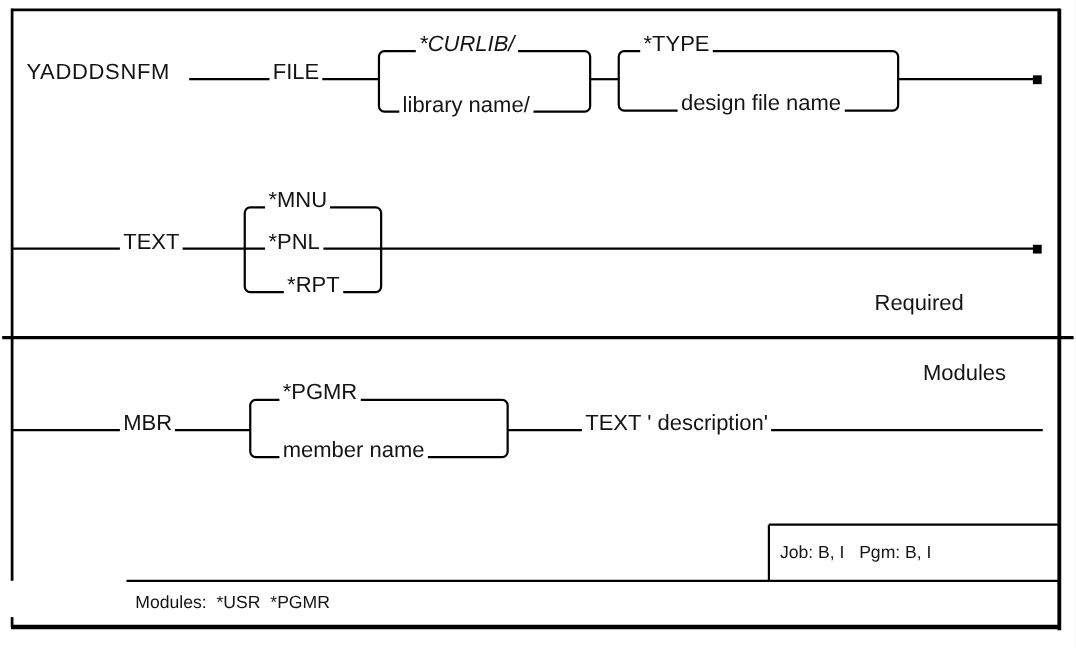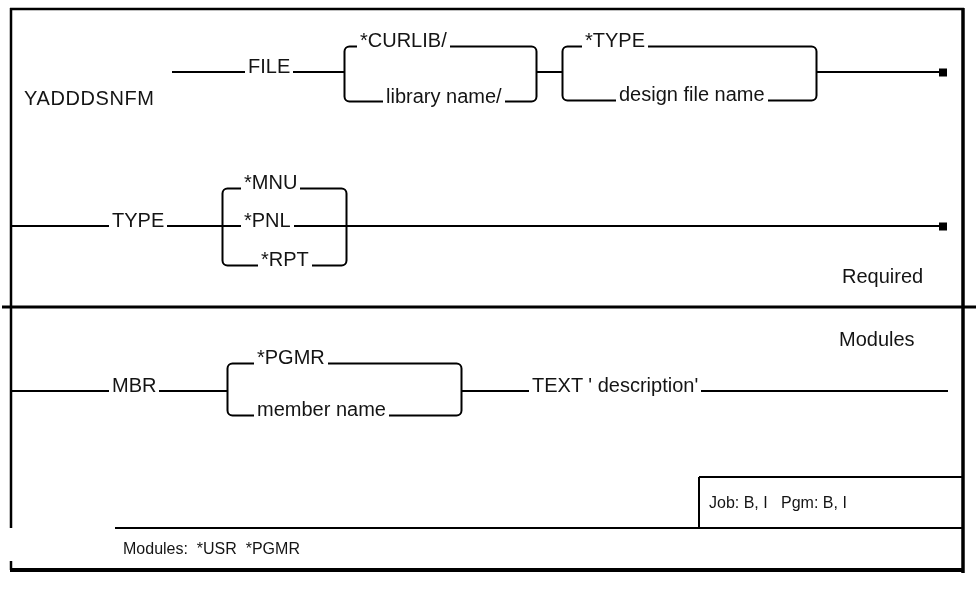--- a/index.html
+++ b/index.html
@@ -56,32 +56,32 @@
     </g>
     <rect x="939" y="222.5" width="8" height="8" fill="#000000"></rect>
 
     <g stroke="#000000" fill="none" stroke-width="2">
       <path d="M11 391 H228"></path>
       <rect x="227.5" y="363.5" width="234" height="52" rx="5"></rect>
       <path d="M461 391 H948"></path>
     </g>
   </svg>
 
-  <div class="lbl cmd" style="left:21px; top:56px;margin-top:32px;">YADDDSNFM</div>
+  <div class="lbl cmd" style="left:21px; top:56px;">YADDDSNFM</div>
   <div class="lbl" style="left:245px; top:56px;">FILE</div>
-  <div class="lbl" style="left:357px; top:30px;">*CURLIB/</div>
-  <div class="lbl" style="left:363px; top:86px;margin-left:20px;">library name/</div>
+  <div class="lbl" style="left:378px; top:30px;font-style:italic;">*CURLIB/</div>
+  <div class="lbl" style="left:363px; top:86px;">library name/</div>
   <div class="lbl" style="left:582px; top:30px;">*TYPE</div>
   <div class="lbl" style="left:582px; top:84px;margin-left:34px;">design file name</div>
 
-  <div class="lbl" style="left:109px; top:210px;">TYPE</div>
+  <div class="lbl" style="left:109px; top:210px;">TEXT</div>
   <div class="lbl" style="left:241px; top:172px;">*MNU</div>
   <div class="lbl" style="left:241px; top:210px;">*PNL</div>
   <div class="lbl" style="left:258px; top:249px;">*RPT</div>
-  <div class="lbl note" style="left:839px; top:266px;text-align:center;">Required</div>
+  <div class="lbl note" style="left:792px; top:266px;text-align:center;">Required</div>
 
   <div class="lbl note" style="left:836px; top:329px;">Modules</div>
   <div class="lbl" style="left:109px; top:375px;">MBR</div>
   <div class="lbl" style="left:254px; top:347px;">*PGMR</div>
   <div class="lbl" style="left:529px; top:375px;">TEXT ' description'</div>
   <div class="lbl" style="left:254px; top:399px;">member name</div>
 
   <div class="lbl small" style="left:706px; top:492px;">Job: B, I   Pgm: B, I</div>
   <div class="lbl small" style="left:120px; top:538px;">Modules:  *USR  *PGMR</div>
 

